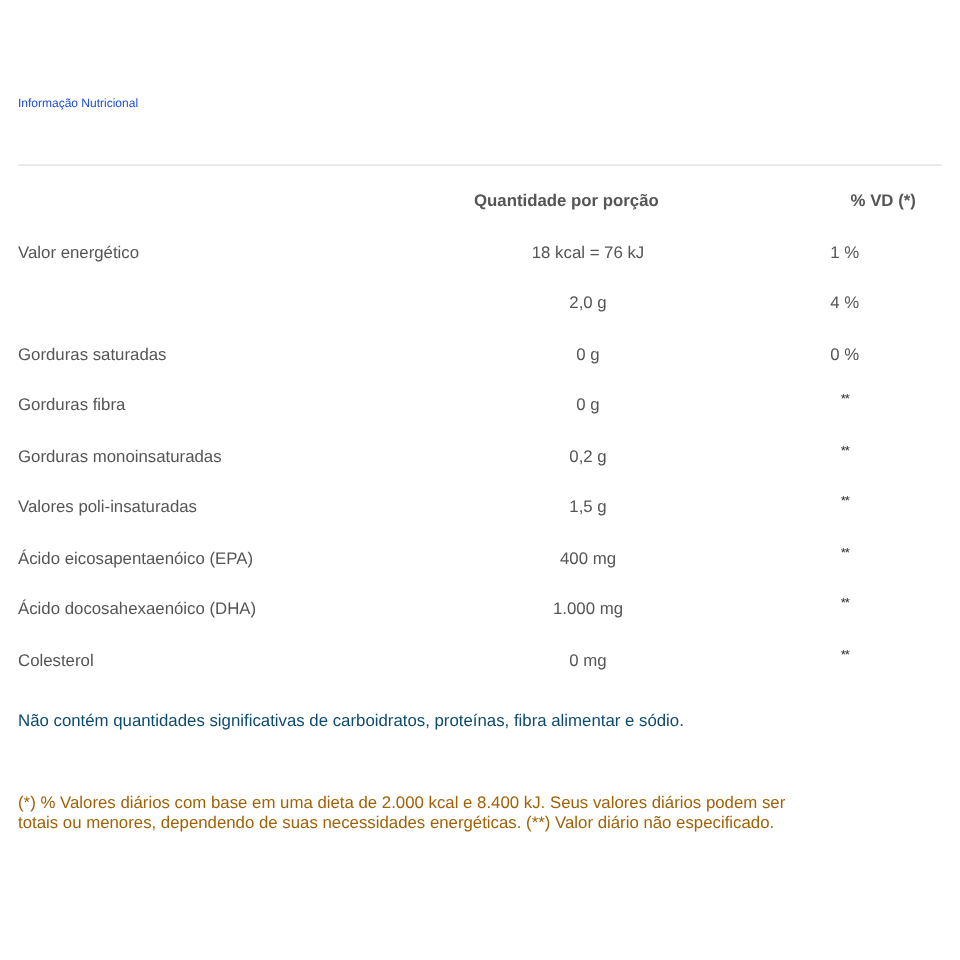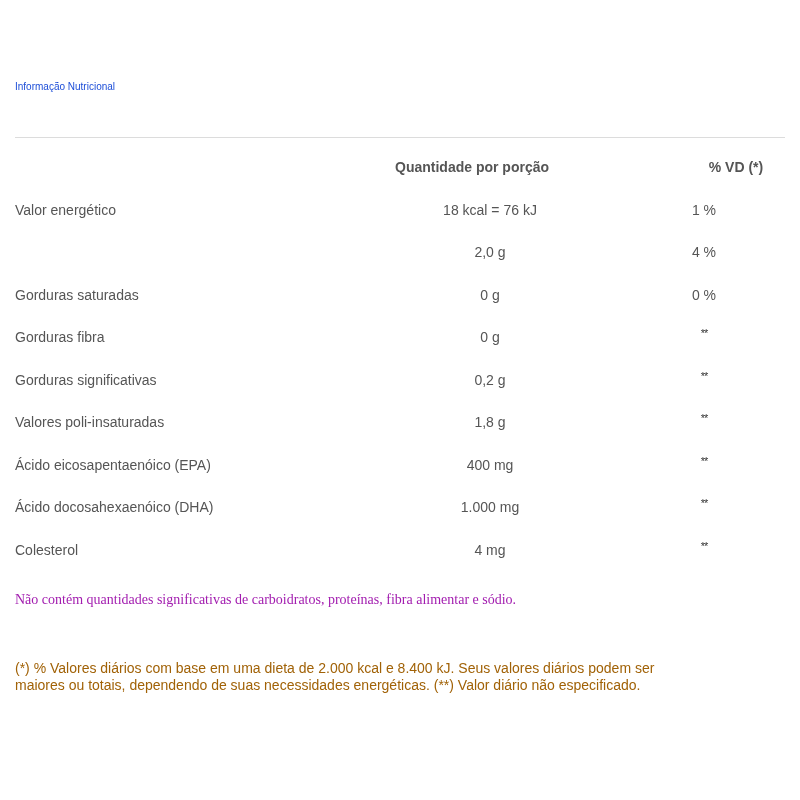--- a/index.html
+++ b/index.html
@@ -82,23 +82,22 @@
       font-size: 11px;
       top: -2px;
       color: #333;
       letter-spacing: -1px;
     }
     .note {
       position: absolute;
       left: 15px;
       top: 592px;
       font-size: 14px;
-      color: #a21caf;
+      color: #0c4a6e;
       white-space: nowrap;
-      font-family: Liberation Serif, serif;
     }
     .footnote {
       position: absolute;
       left: 15px;
       top: 660px;
       width: 775px;
       font-size: 14px;
       line-height: 17px;
       color: #a16207;
     }
@@ -129,44 +128,44 @@
     <span class="label">Gorduras saturadas</span>
     <span class="amount">0 g</span>
     <span class="vd">0 %</span>
   </div>
   <div class="row" style="top:329px">
     <span class="label">Gorduras fibra</span>
     <span class="amount">0 g</span>
     <span class="vd na">**</span>
   </div>
   <div class="row" style="top:372px">
-    <span class="label">Gorduras significativas</span>
+    <span class="label">Gorduras monoinsaturadas</span>
     <span class="amount">0,2 g</span>
     <span class="vd na">**</span>
   </div>
   <div class="row" style="top:414px">
     <span class="label">Valores poli-insaturadas</span>
-    <span class="amount">1,8 g</span>
+    <span class="amount">1,5 g</span>
     <span class="vd na">**</span>
   </div>
   <div class="row" style="top:457px">
     <span class="label">Ácido eicosapentaenóico (EPA)</span>
     <span class="amount">400 mg</span>
     <span class="vd na">**</span>
   </div>
   <div class="row" style="top:499px">
     <span class="label">Ácido docosahexaenóico (DHA)</span>
     <span class="amount">1.000 mg</span>
     <span class="vd na">**</span>
   </div>
   <div class="row" style="top:542px">
     <span class="label">Colesterol</span>
-    <span class="amount">4 mg</span>
+    <span class="amount">0 mg</span>
     <span class="vd na">**</span>
   </div>
 </div>
 
 <div class="note">Não contém quantidades significativas de carboidratos, proteínas, fibra alimentar e sódio.</div>
 
 <div class="footnote">
   <div>(*) % Valores diários com base em uma dieta de 2.000 kcal e 8.400 kJ. Seus valores diários podem ser</div>
-  <div>maiores ou totais, dependendo de suas necessidades energéticas. (**) Valor diário não especificado.</div>
+  <div>totais ou menores, dependendo de suas necessidades energéticas. (**) Valor diário não especificado.</div>
 </div>
 
 </body></html>

